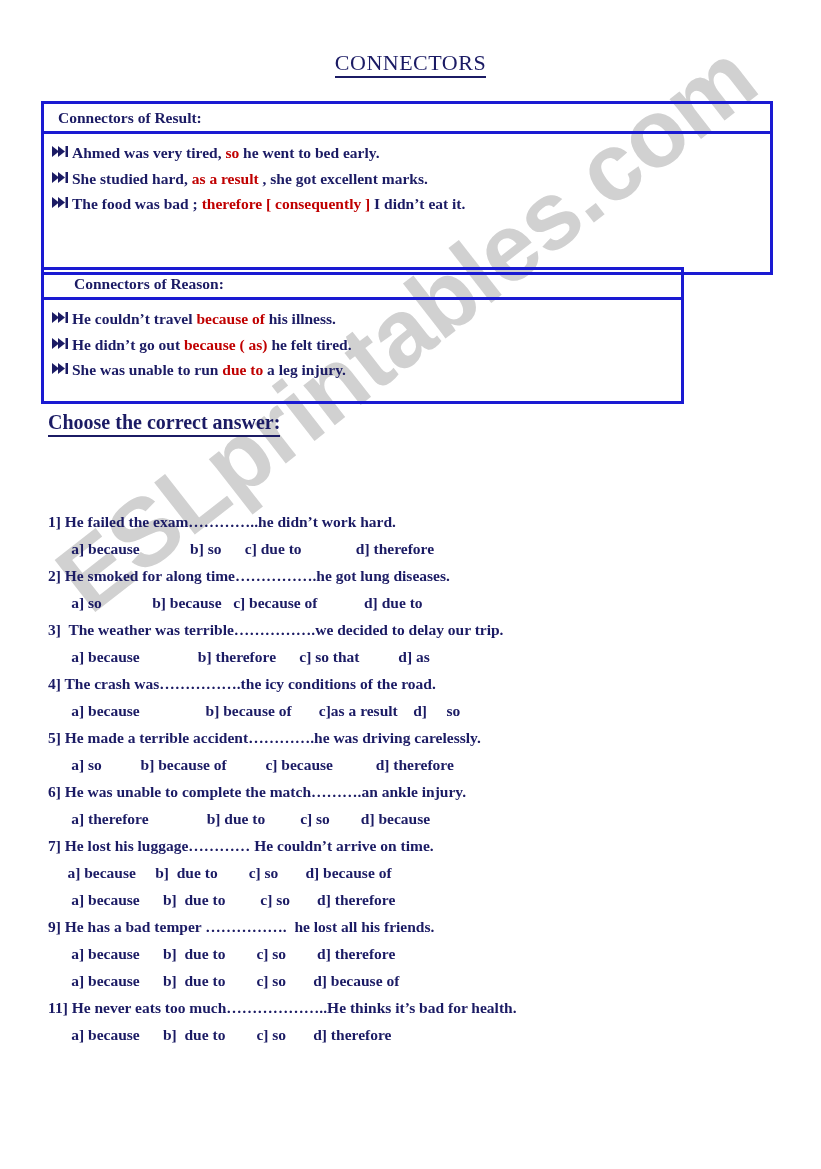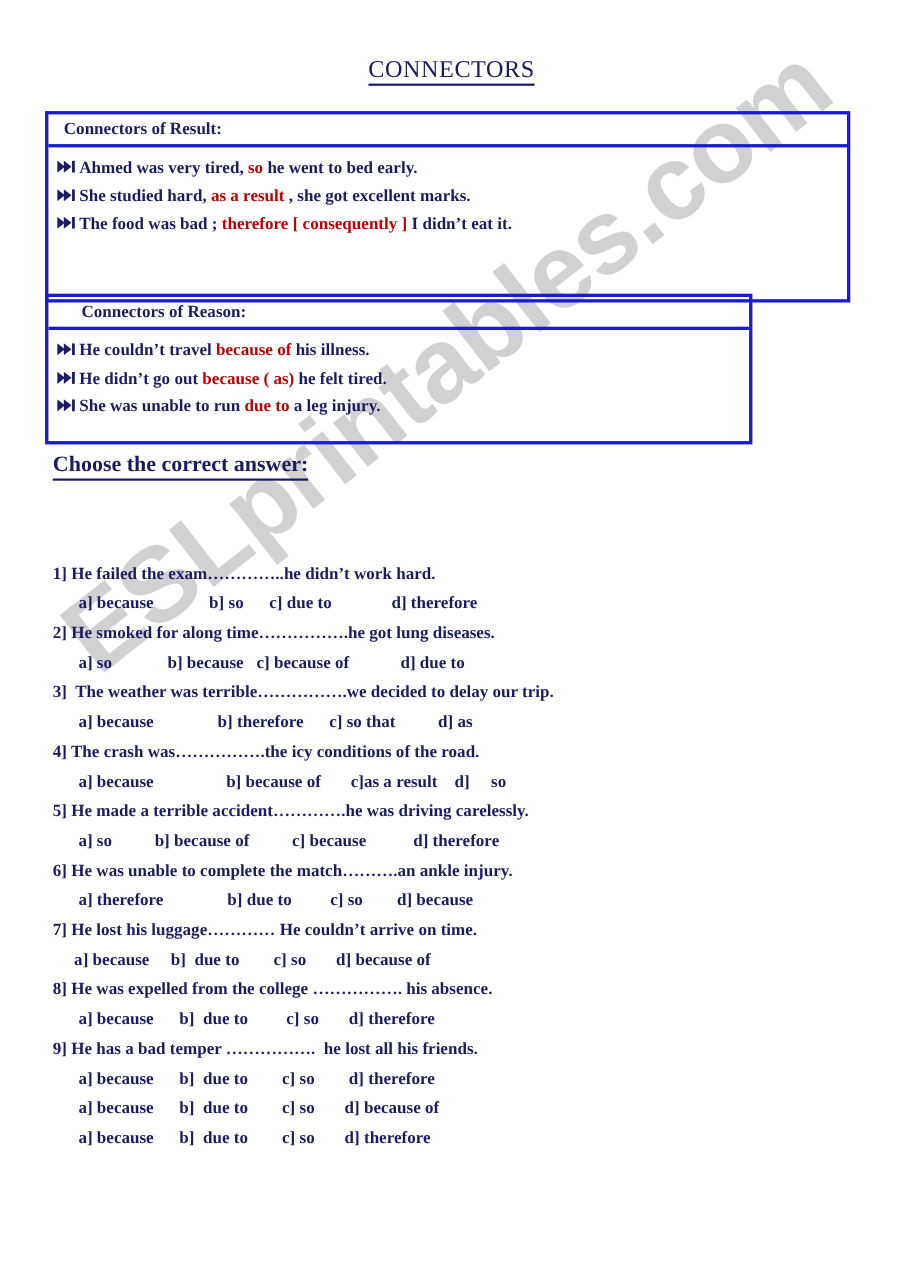--- a/index.html
+++ b/index.html
@@ -289,32 +289,32 @@
       <div class="q-stem">6] He was unable to complete the match……….an ankle injury.</div>
       <div class="q-options">      a] therefore               b] due to         c] so        d] because</div>
     </div>
 
     <div class="q-block">
       <div class="q-stem">7] He lost his luggage………… He couldn’t arrive on time.</div>
       <div class="q-options">     a] because     b]  due to        c] so       d] because of</div>
     </div>
 
     <div class="q-block">
-      <div class="q-stem">8] He was expelled from the college ……………. his absence.</div>
       <div class="q-options">      a] because      b]  due to         c] so       d] therefore</div>
     </div>
 
     <div class="q-block">
       <div class="q-stem">9] He has a bad temper …………….  he lost all his friends.</div>
       <div class="q-options">      a] because      b]  due to        c] so        d] therefore</div>
     </div>
 
     <div class="q-block">
       <div class="q-options">      a] because      b]  due to        c] so       d] because of</div>
     </div>
 
     <div class="q-block">
+      <div class="q-stem">11] He never eats too much………………..He thinks it’s bad for health.</div>
       <div class="q-options">      a] because      b]  due to        c] so       d] therefore</div>
     </div>
 
   </div>
 
 </div>
 
 </body></html>

